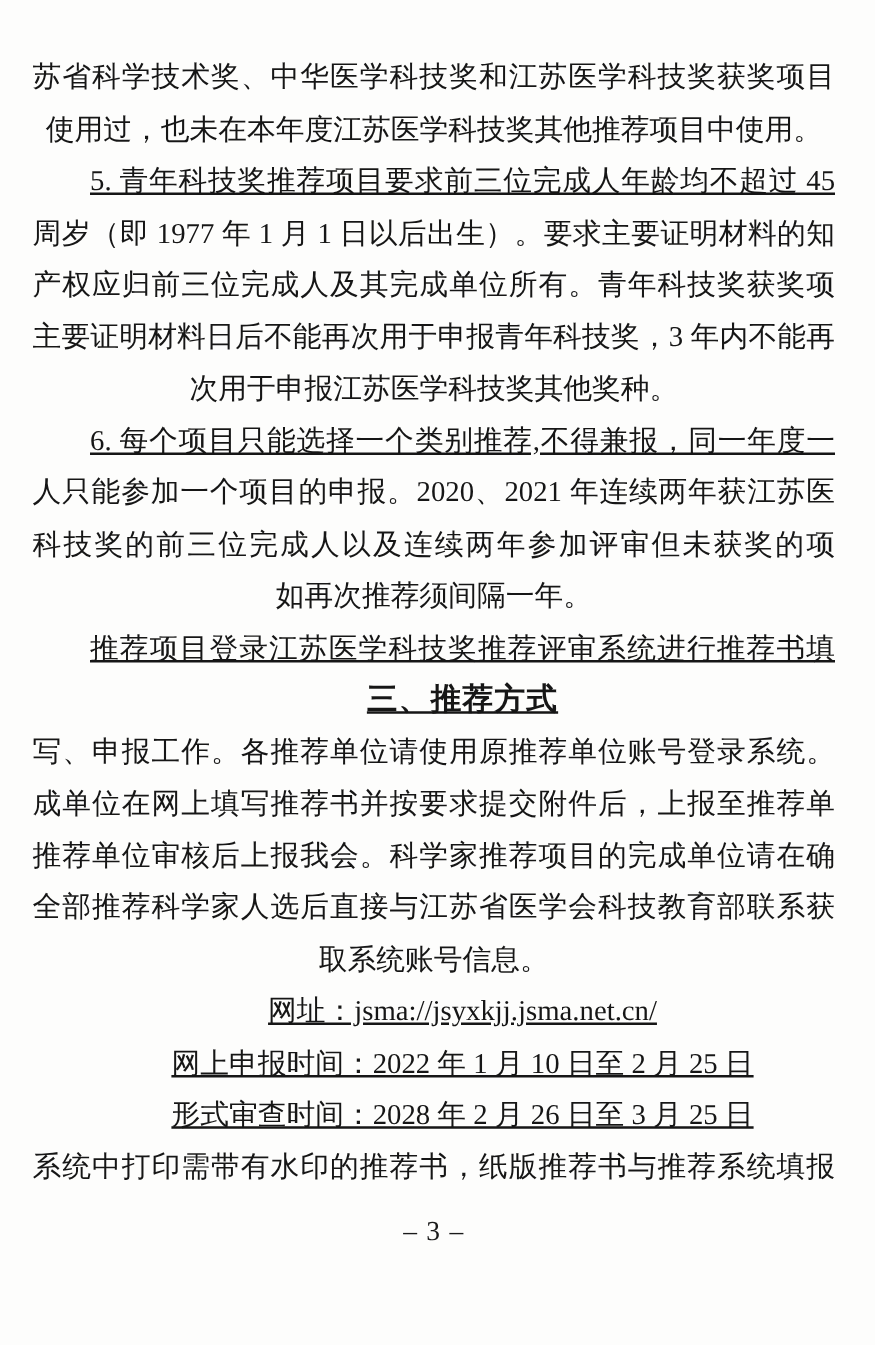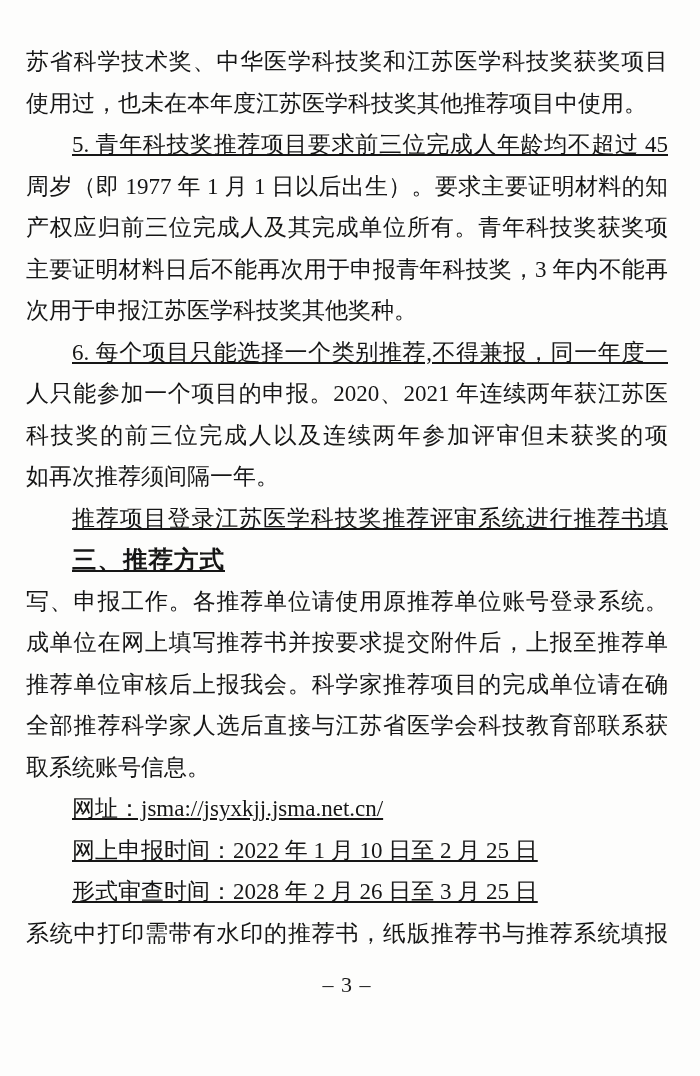--- a/index.html
+++ b/index.html
@@ -13,21 +13,21 @@
     width: 676px; height: 1076px;
     padding: 41px 8px 0 26px;
     color: #161616;
     font-size: 23px;
     overflow: hidden;
   }
   .ln {
     line-height: 41.5px;
     height: 41.5px;
     overflow: hidden;
-    text-align: left;
+    text-align: center;
   }
   .just {
     text-align: justify;
     text-align-last: justify;
     text-justify: inter-character;
   }
   .ind { text-indent: 46px; text-decoration: underline; }
   .heading {
     font-family: "Liberation Sans", "DejaVu Sans", sans-serif;
     font-weight: 700;

